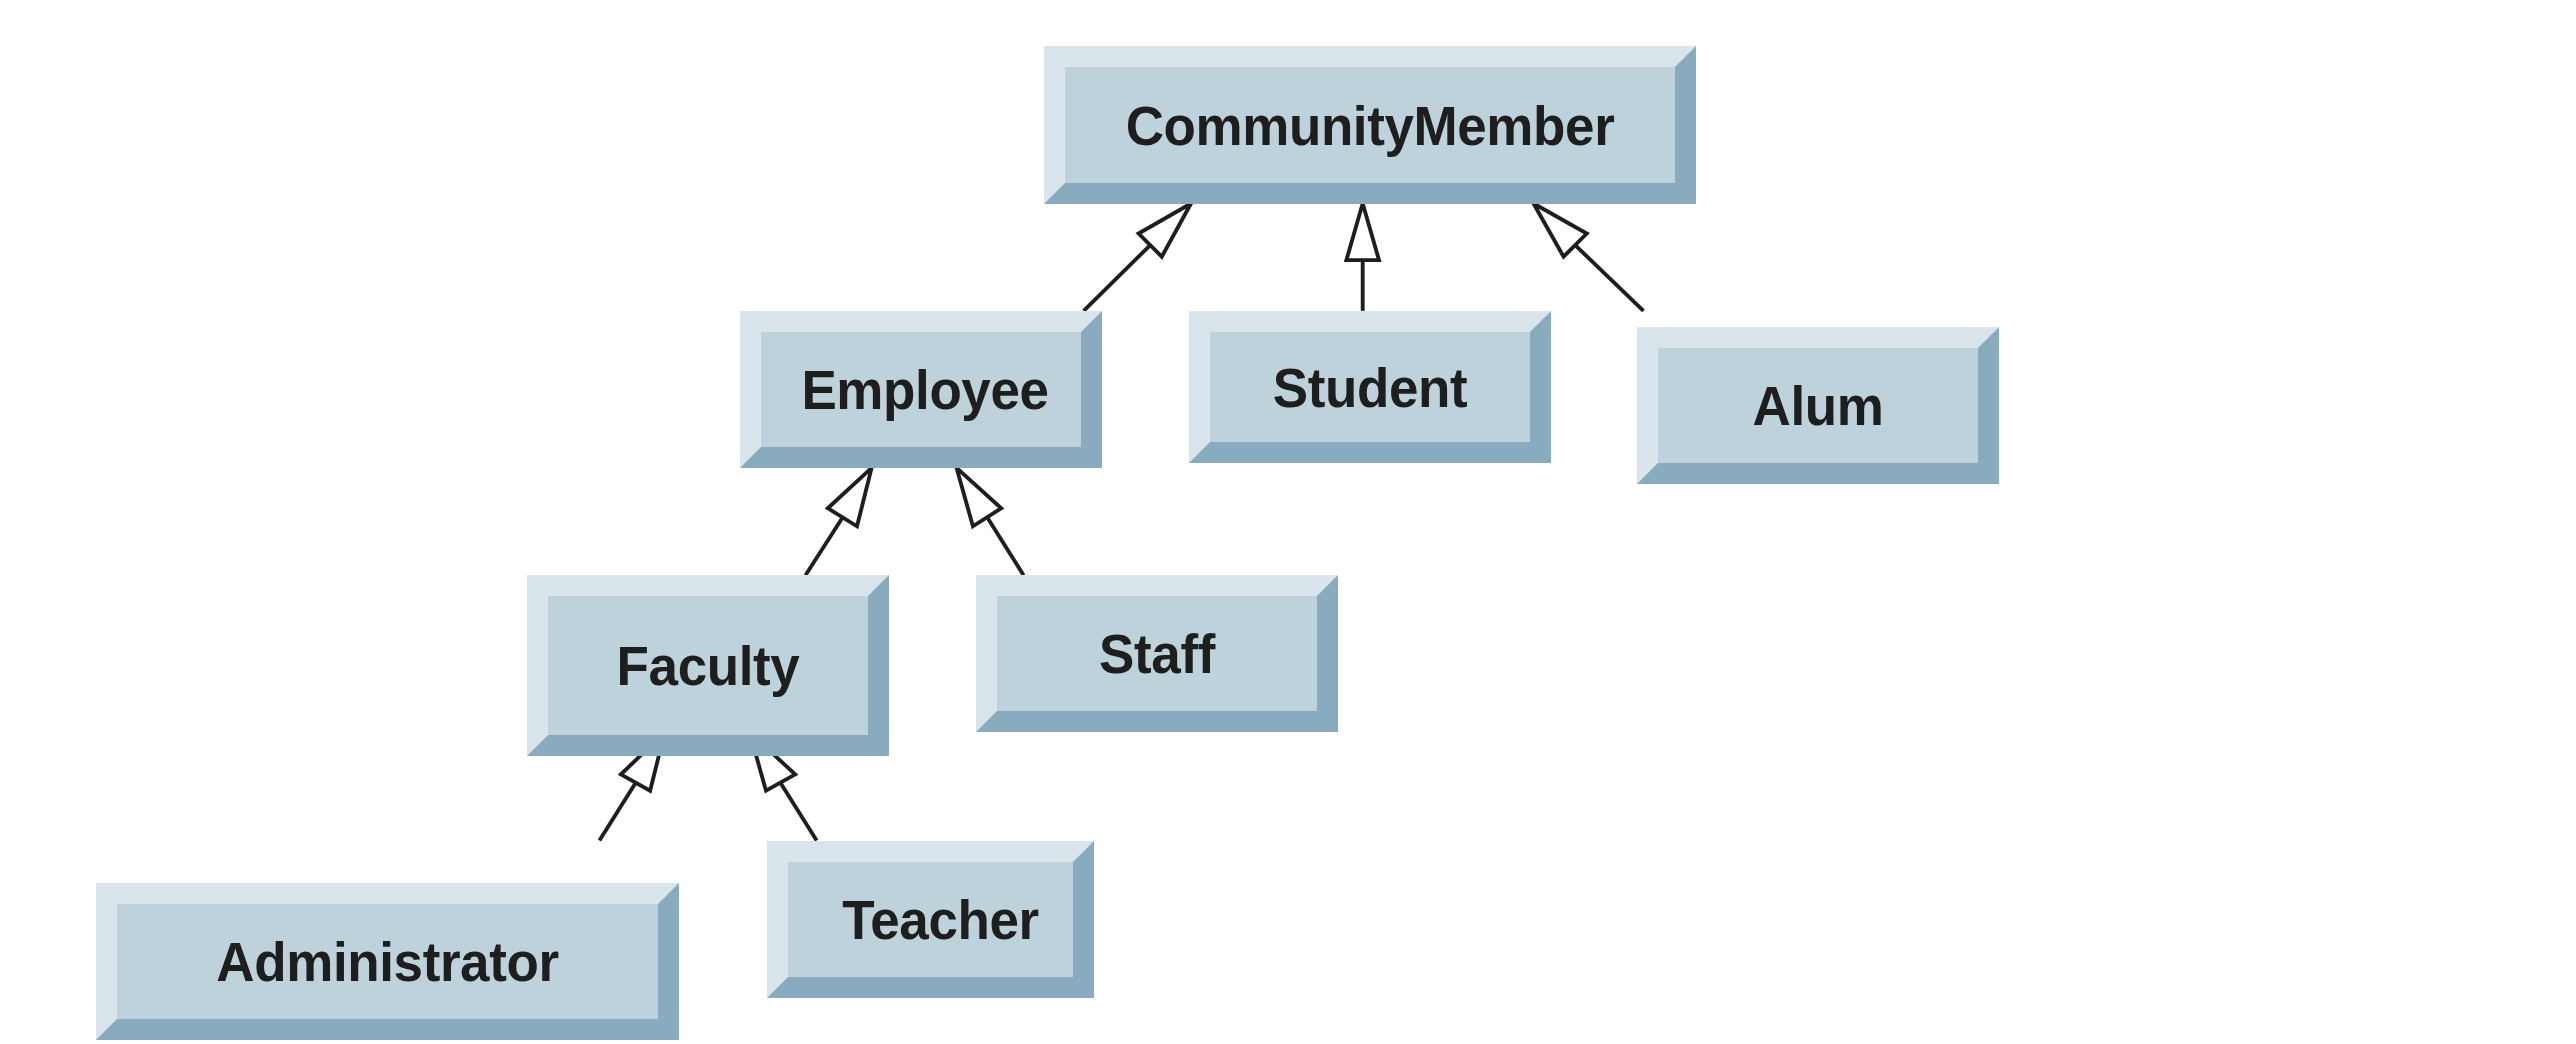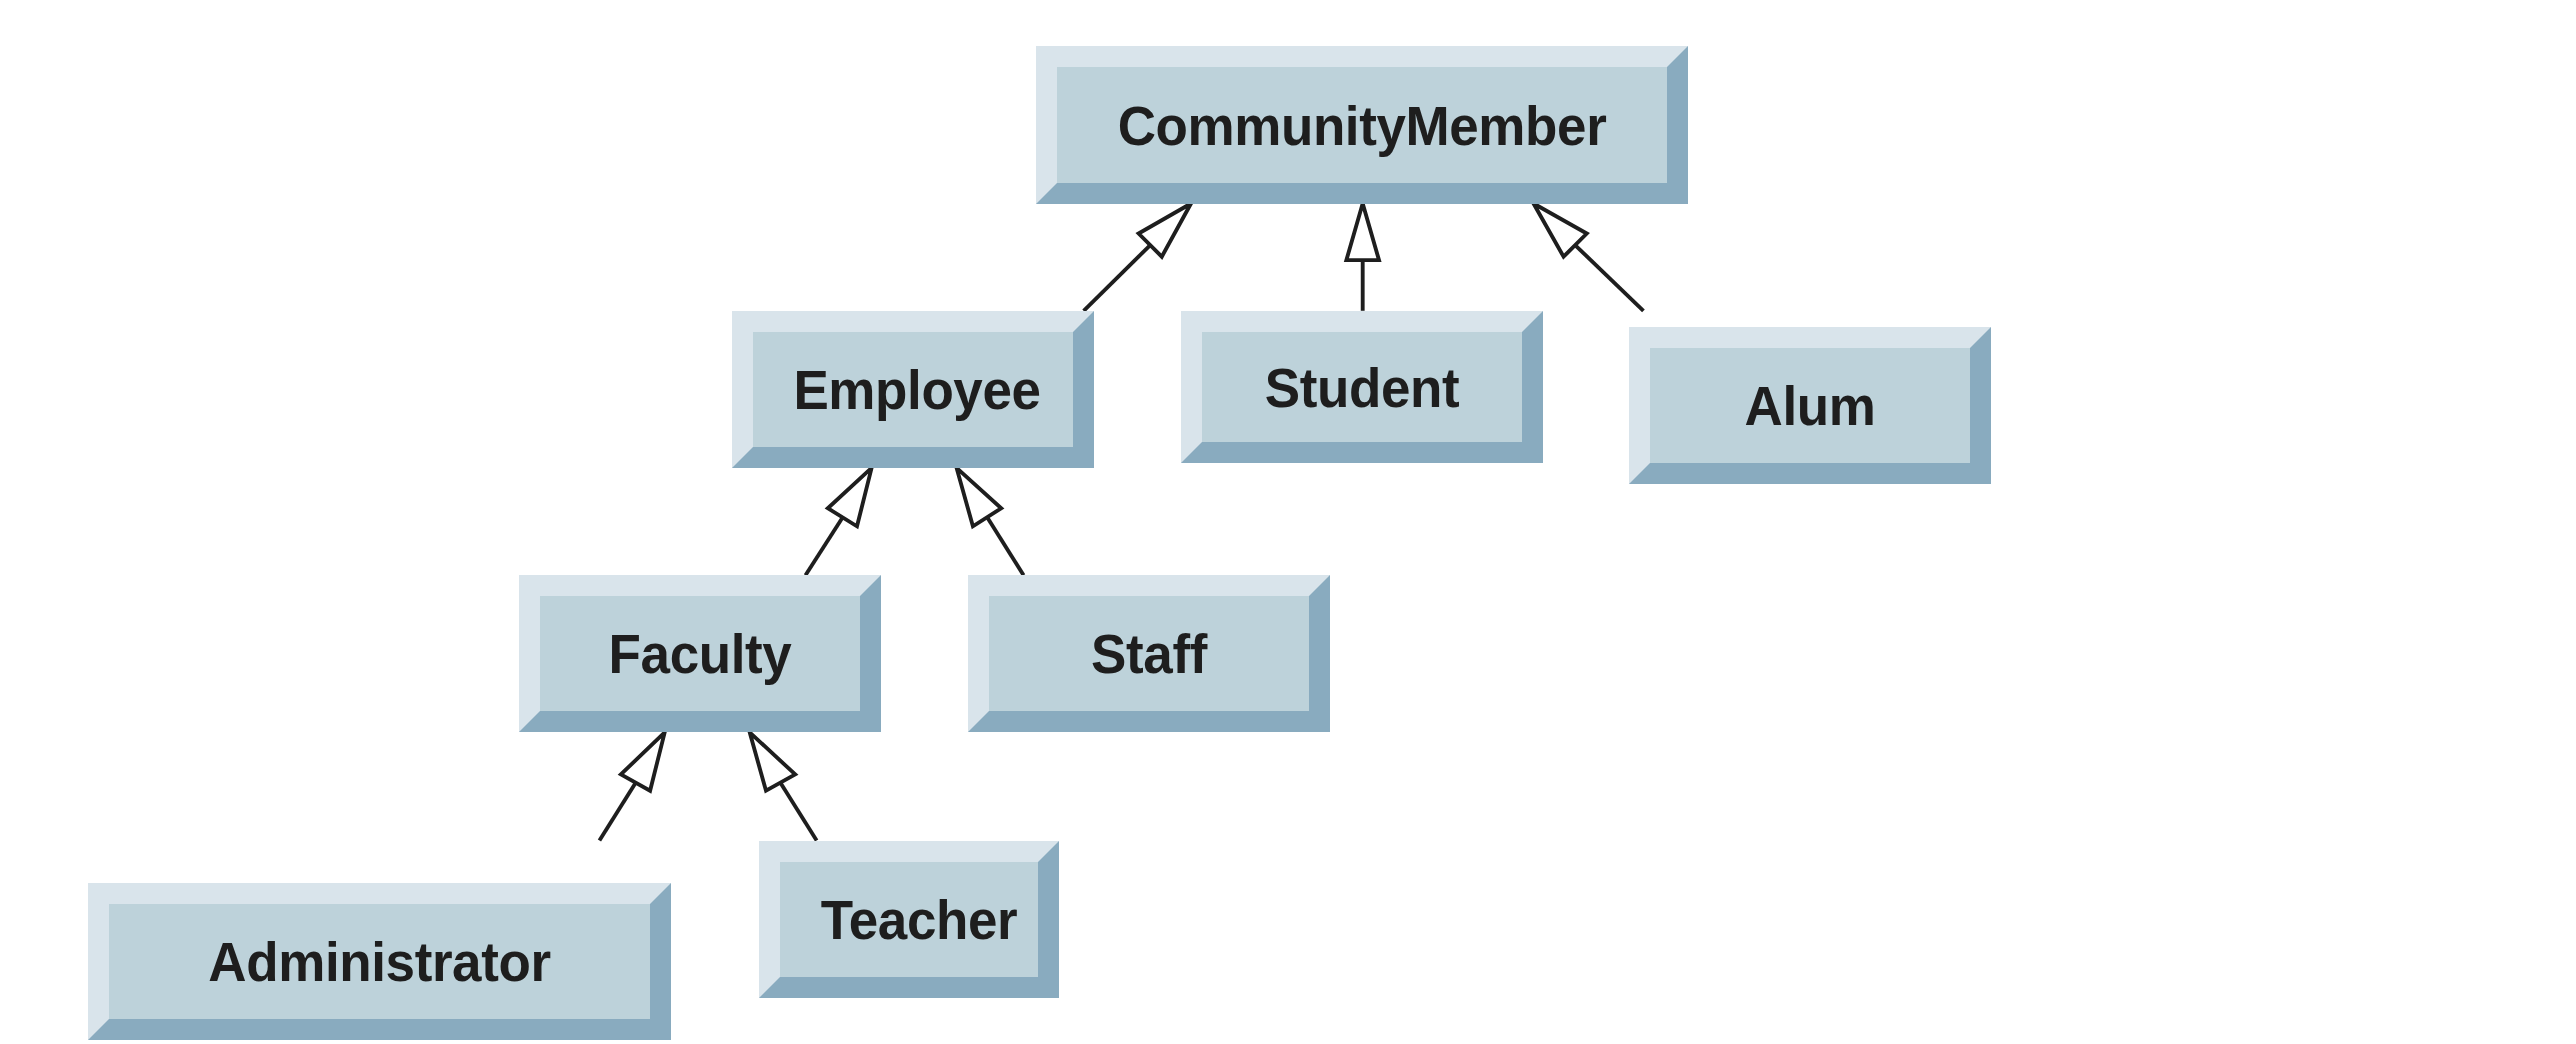--- a/index.html
+++ b/index.html
@@ -28,20 +28,21 @@
     border-width: 21.5px;
     border-top-color: #d9e4eb;
     border-left-color: #d9e4eb;
     border-right-color: #89abbf;
     border-bottom-color: #89abbf;
     background: #bdd2da;
     display: flex;
     align-items: center;
     justify-content: center;
     cursor: pointer;
+    margin-left: 8px;
   }
   .node-label {
     font-family: "Liberation Sans", "DejaVu Sans", sans-serif;
     font-weight: bold;
     font-size: 53px;
     color: #1e1e1e;
     letter-spacing: -0.4px;
     white-space: nowrap;
     transform: scaleY(1.05);
   }
@@ -115,28 +116,28 @@
   <div class="node" style="left:732px; top:311px; width:362px; height:157px;padding-left:8px;">
     <span class="node-label">Employee</span>
   </div>
   <div class="node" style="left:1181px; top:311px; width:362px; height:152px;">
     <span class="node-label">Student</span>
   </div>
   <div class="node" style="left:1629px; top:327px; width:362px; height:157px;text-align:right;">
     <span class="node-label">Alum</span>
   </div>
 
-  <div class="node" style="left:519px; top:575px; width:362px; height:157px;">
+  <div class="node" style="left:519px; top:575px; width:362px; height:181px;">
     <span class="node-label">Faculty</span>
   </div>
   <div class="node" style="left:968px; top:575px; width:362px; height:157px;">
     <span class="node-label">Staff</span>
   </div>
 
   <div class="node" style="left:88px; top:883px; width:583px; height:157px;">
     <span class="node-label">Administrator</span>
   </div>
-  <div class="node" style="left:759px; top:841px; width:300px; height:157px;padding-left:20px;">
+  <div class="node" style="left:759px; top:841px; width:327px; height:157px;padding-left:20px;">
     <span class="node-label">Teacher</span>
   </div>
 
 </div>
 
 
 </body></html>

